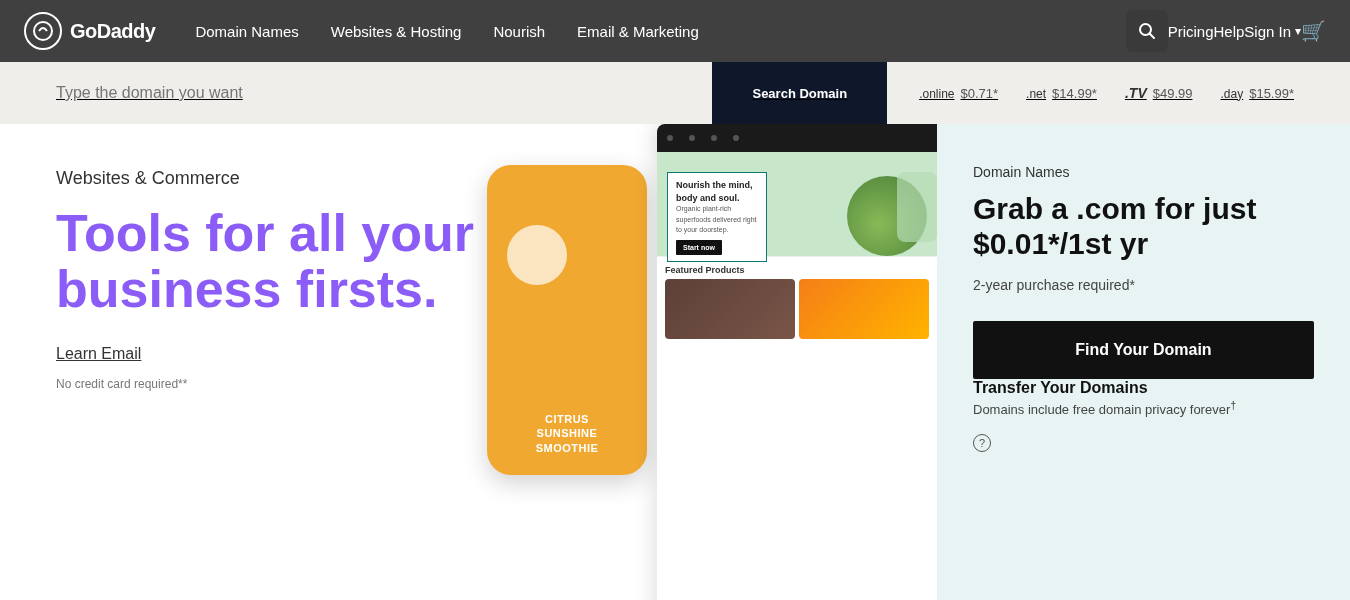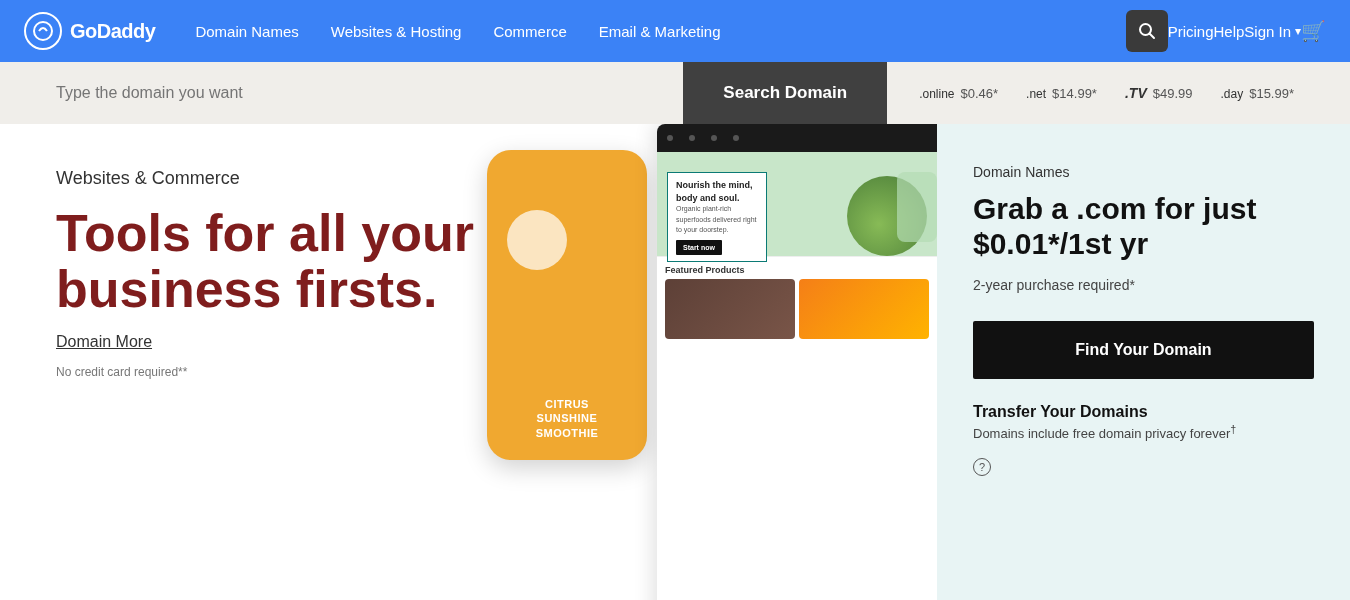--- a/index.html
+++ b/index.html
@@ -1,20 +1,20 @@
 <!DOCTYPE html>
 <html><head>
   <meta charset="utf-8">
   <style>
     * { margin: 0; padding: 0; box-sizing: border-box; }
     body { font-family: -apple-system, BlinkMacSystemFont, 'Segoe UI', Arial, sans-serif; width: 1350px; overflow-x: hidden; }
 
     
     nav {
-      background: #3b82f6;
+      background: #404040;
       height: 62px;
       display: flex;
       align-items: center;
       padding: 0 24px;
       gap: 32px;
     }
     .logo-wrap {
       display: flex;
       align-items: center;
       gap: 8px;
@@ -75,34 +75,35 @@
       cursor: pointer;
     }
 
     
     .search-bar {
       background: #f0eeea;
       height: 62px;
       display: flex;
       align-items: center;
       padding: 0 56px;
+      text-decoration: underline;
     }
     .search-input {
       flex: 1;
       height: 100%;
       background: transparent;
       border: none;
       outline: none;
       font-size: 16px;
       color: #555;
     }
     .search-btn {
-      background: #404040;
-      color: white;
-      font-size: 17px;
+      background: #0f172a;
+      color: white;
+      font-size: 13px;
       font-weight: 600;
       border: none;
       padding: 12px 40px;
       height: 62px;
       cursor: pointer;
       white-space: nowrap;
     }
     .tld-prices {
       display: flex;
       align-items: center;
@@ -150,23 +151,23 @@
     .hero-category {
       font-size: 18px;
       color: #333;
       margin-bottom: 16px;
       font-weight: 400;
     }
     .hero-title {
       font-size: 52px;
       font-weight: 800;
       line-height: 1.08;
-      color: #7f1d1d;
+      color: #8b5cf6;
       max-width: 420px;
-      margin-bottom: 16px;
+      margin-bottom: 28px;
     }
     .hero-subtitle {
       font-size: 16px;
       color: #444;
       max-width: 380px;
       line-height: 1.5;
       margin-bottom: 36px;
     }
     .hero-buttons {
       display: flex;
@@ -207,21 +208,21 @@
       width: 500px;
       display: flex;
       align-items: center;
       justify-content: center;
     }
 
     
     .phone-mock {
       position: absolute;
       left: 50px;
-      top: 26px;
+      top: 41px;
       width: 160px;
       height: 310px;
       background: #f0a830;
       border-radius: 24px;
       overflow: hidden;
       box-shadow: 0 8px 24px rgba(0,0,0,0.18);
       display: flex;
       flex-direction: column;
       align-items: center;
       justify-content: flex-end;
@@ -423,21 +424,20 @@
     .btn-find {
       background: #111;
       color: white;
       font-size: 16px;
       font-weight: 600;
       padding: 20px 16px;
       border: none;
       cursor: pointer;
       border-radius: 2px;
       text-align: center;
-      margin-bottom: 24px;
     }
     .transfer-title {
       font-size: 16px;
       font-weight: 600;
       color: #111;
       margin-bottom: 0;
     }
     .transfer-desc {
       font-size: 13px;
       color: #444;
@@ -469,21 +469,21 @@
     <div class="logo-icon">
       <svg width="22" height="22" viewBox="0 0 22 22" fill="none">
         <circle cx="11" cy="11" r="9" stroke="white" stroke-width="2"></circle>
         <path d="M7 11 Q11 5 15 11" stroke="white" stroke-width="2" fill="none"></path>
       </svg>
     </div>
     <span class="logo-text">GoDaddy</span>
   </div>
   <a class="nav-link">Domain Names</a>
   <a class="nav-link">Websites &amp; Hosting</a>
-  <a class="nav-link">Commerce</a>
+  <a class="nav-link">Nourish</a>
   <a class="nav-link">Email &amp; Marketing</a>
   <div class="nav-right">
     <button class="search-btn-nav">
       <svg width="18" height="18" viewBox="0 0 18 18" fill="none">
         <circle cx="7.5" cy="7.5" r="5.5" stroke="white" stroke-width="2"></circle>
         <line x1="11.5" y1="11.5" x2="16" y2="16" stroke="white" stroke-width="2" stroke-linecap="round"></line>
       </svg>
     </button>
     <span class="nav-link">Pricing</span>
     <span class="nav-link">Help</span>
@@ -494,21 +494,21 @@
     <span class="cart-icon">🛒</span>
   </div>
 </nav>
 
 <div class="search-bar">
   <input class="search-input" type="text" placeholder="Type the domain you want" style="">
   <button class="search-btn">Search Domain</button>
   <div class="tld-prices">
     <div class="tld-item">
       <span class="tld-name">.online</span>
-      <span class="tld-price">$0.46*</span>
+      <span class="tld-price">$0.71*</span>
     </div>
     <div class="tld-item">
       <span class="tld-name">.net</span>
       <span class="tld-price">$14.99*</span>
     </div>
     <div class="tld-item">
       <span class="tld-name-tv">.TV</span>
       <span class="tld-price">$49.99</span>
     </div>
     <div class="tld-item">
@@ -517,21 +517,21 @@
     </div>
   </div>
 </div>
 
 <div class="hero">
 
   <div class="hero-left">
     <span class="hero-category">Websites &amp; Commerce</span>
     <h1 class="hero-title">Tools for all your business firsts.</h1>
     <div class="hero-buttons">
-      <button class="btn-learn">Domain More</button>
+      <button class="btn-learn">Learn Email</button>
     </div>
     <p class="no-credit">No credit card required**</p>
 
     <div class="hero-images">
 
       <div class="card-blue">
         <div class="card-lines">
           <div class="card-line"></div>
           <div class="card-line"></div>
           <div class="card-line"></div>

